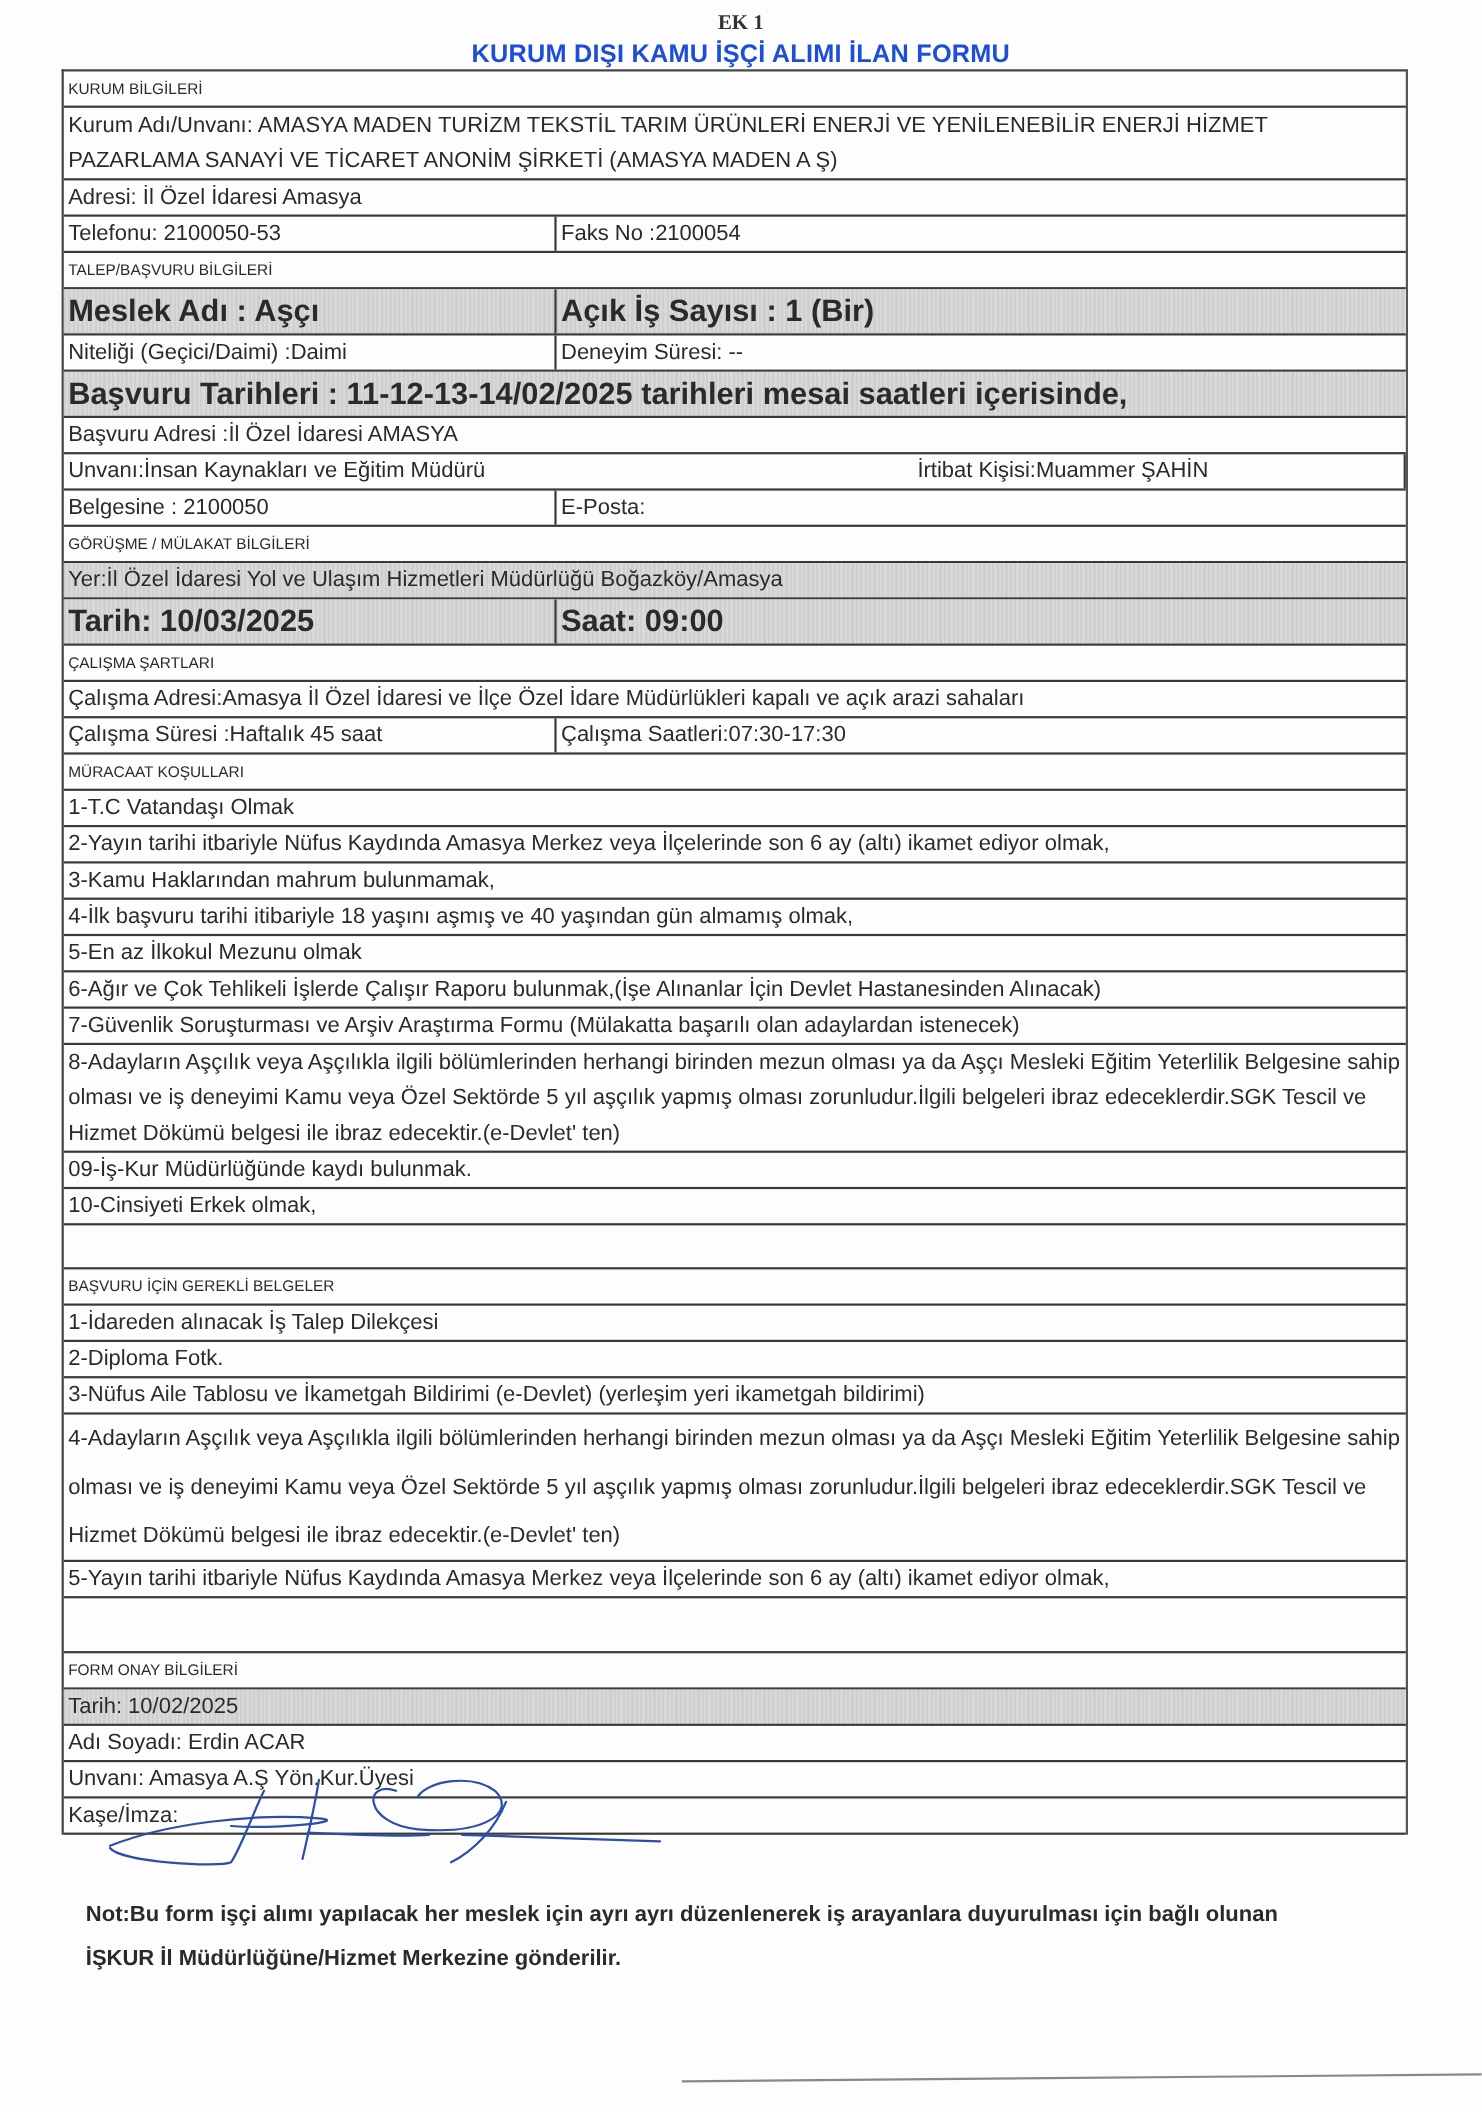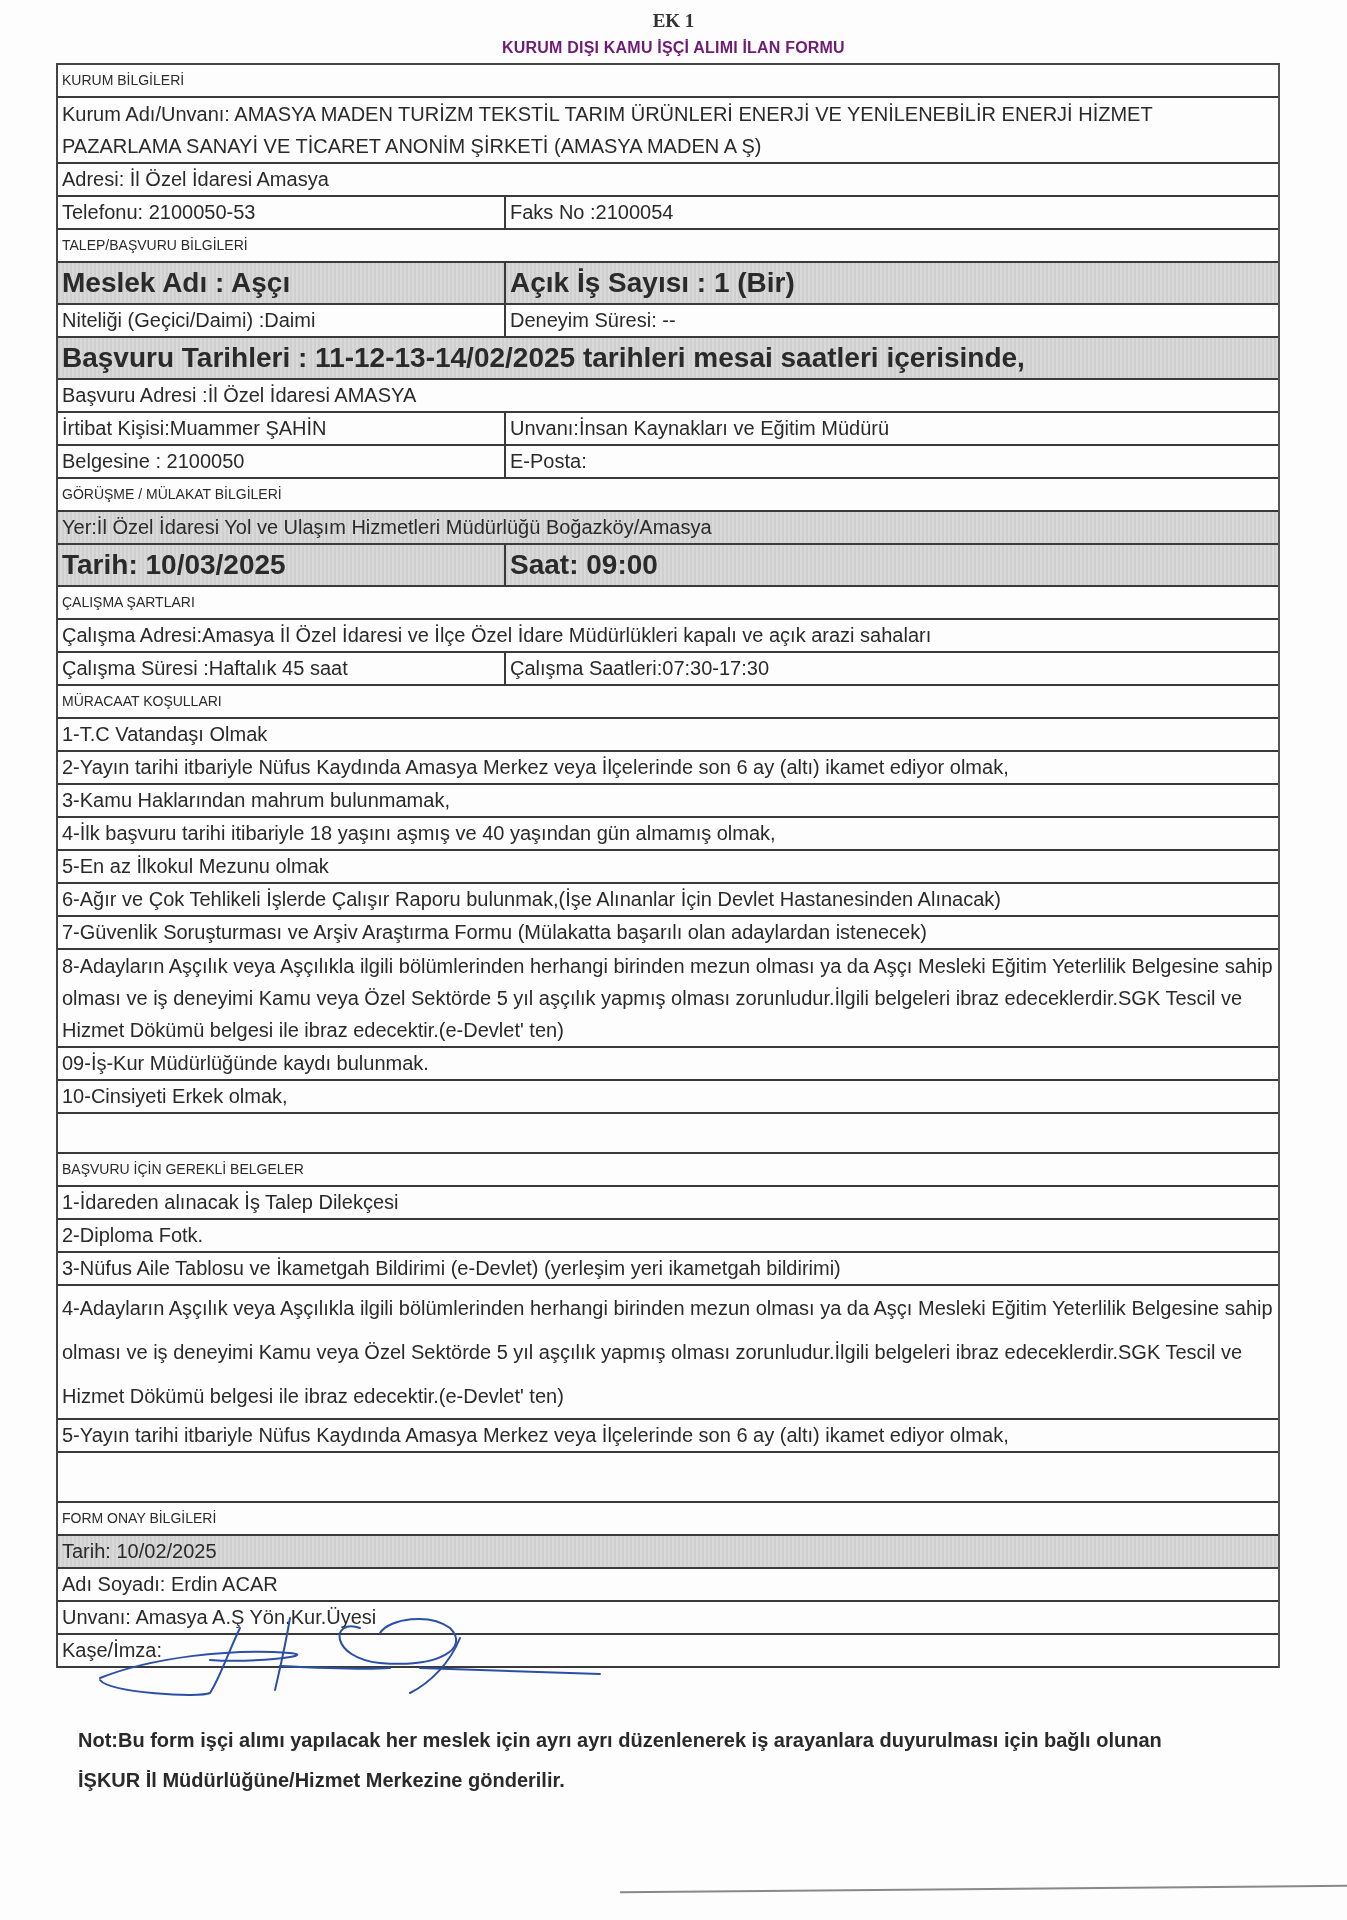--- a/index.html
+++ b/index.html
@@ -1,21 +1,21 @@
 <!DOCTYPE html>
 <html><head>
 <meta charset="utf-8">
 <style>
   html, body { margin: 0; padding: 0; background: #ffffff; }
   body { width: 1347px; height: 1920px; position: relative; overflow: hidden;
          font-family: "Liberation Sans", "DejaVu Sans", sans-serif; color: #2a2a2a; }
   .page { position: absolute; left: 0; top: 0; width: 1347px; height: 1920px; background: #fdfdfd; }
   .title-block { position: absolute; left: 0; top: 8px; width: 1347px; text-align: center; }
   .title-ek { font-size: 19px; font-weight: bold; color: #333; line-height: 26px; font-family: Liberation Serif, serif; }
-  .title-main { font-size: 16px; font-weight: bold; color: #701a75; line-height: 28px; letter-spacing: 0.2px; }
+  .title-main { font-size: 23px; font-weight: bold; color: #1d4ed8; line-height: 28px; letter-spacing: 0.2px; }
 
   .form { position: absolute; left: 56px; top: 63px; width: 1220px; border-left: 2px solid #444; border-right: 2px solid #555; border-top: 2px solid #444; }
   .row { border-bottom: 2px solid #3a3a3a; display: flex; box-sizing: border-box; font-size: 20px; line-height: 31px; min-height: 31px; }
   .row .cell { padding: 0 4px; box-sizing: border-box; white-space: nowrap; overflow: hidden; }
   .row .cell.left { width: 448px; border-right: 2px solid #3a3a3a; }
   .row .cell.full { width: 100%; }
   .row .cell.right { flex: 1; }
   .row.shaded { background: repeating-linear-gradient(90deg, #cfcfcf 0 2px, #d9d9d9 2px 4px); }
   .row.big { font-size: 28px; line-height: 40px; min-height: 40px; }
   .row.tall .cell.full { white-space: normal; line-height: 32px; }
@@ -82,25 +82,25 @@
     </div>
     <div class="row big shaded">
       <div class="cell full bold">Başvuru Tarihleri :  11-12-13-14/02/2025 tarihleri mesai saatleri içerisinde,</div>
     </div>
     <div class="row">
       <div class="cell full">
         <span class="lbl">Başvuru Adresi :</span><span>İl Özel İdaresi AMASYA</span>
       </div>
     </div>
     <div class="row">
+      <div class="cell right">
+        <span class="lbl">Unvanı:</span><span>İnsan Kaynakları ve Eğitim Müdürü</span>
+      </div>
       <div class="cell left">
         <span class="lbl">İrtibat Kişisi:</span><span class="lbl">Muammer ŞAHİN</span>
-      </div>
-      <div class="cell right">
-        <span class="lbl">Unvanı:</span><span>İnsan Kaynakları ve Eğitim Müdürü</span>
       </div>
     </div>
     <div class="row">
       <div class="cell left">
         <span class="lbl">Belgesine :</span><span>  2100050</span>
       </div>
       <div class="cell right">
         <span class="lbl">E-Posta:</span><span></span>
       </div>
     </div>

